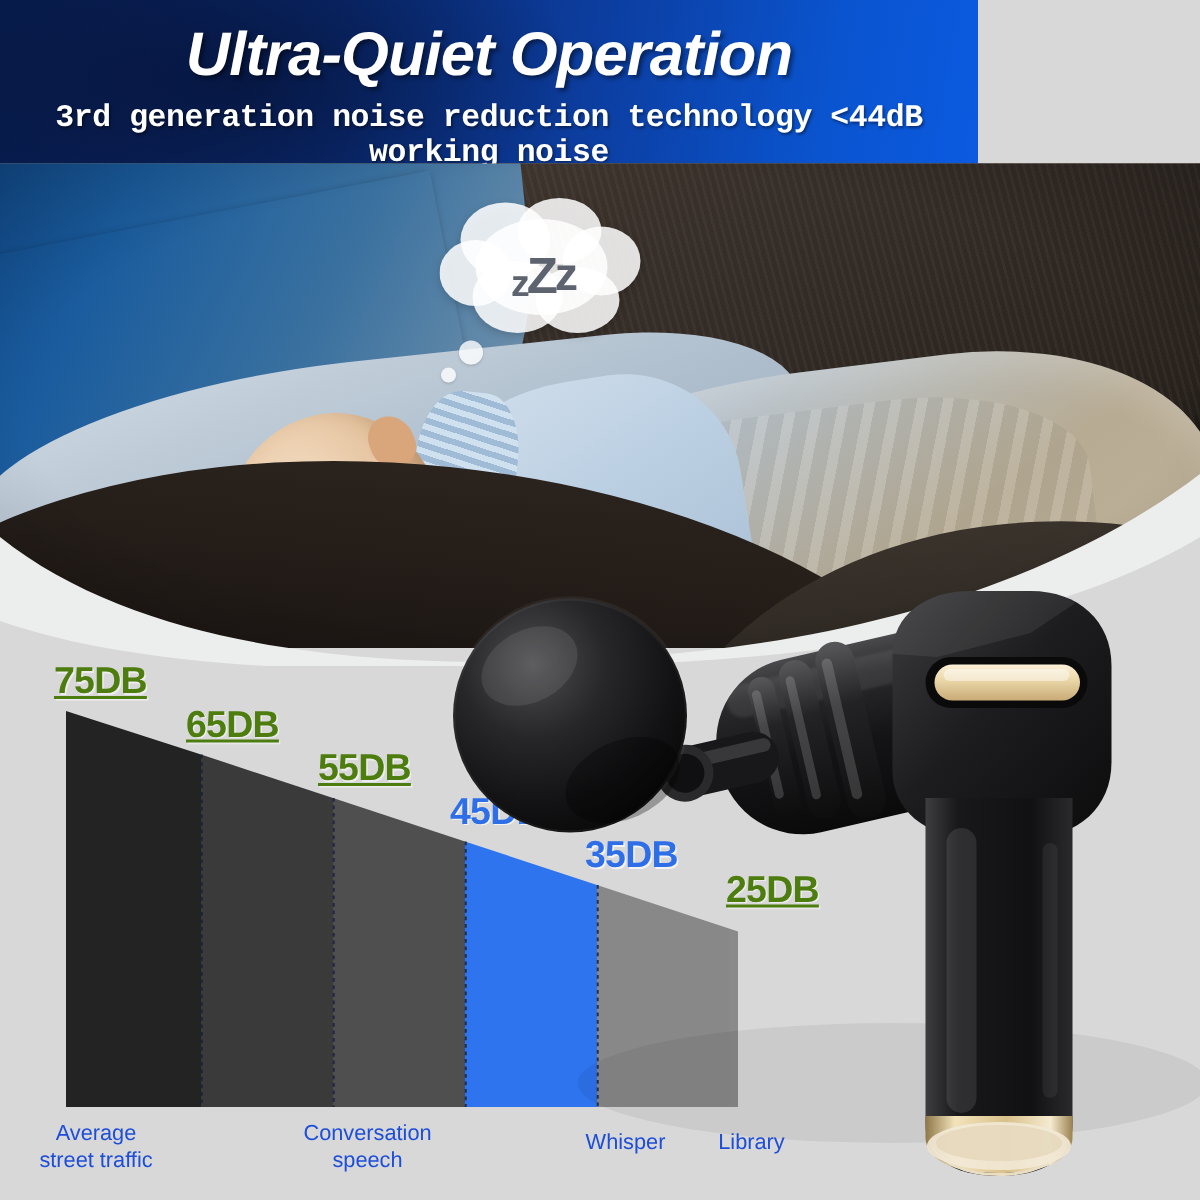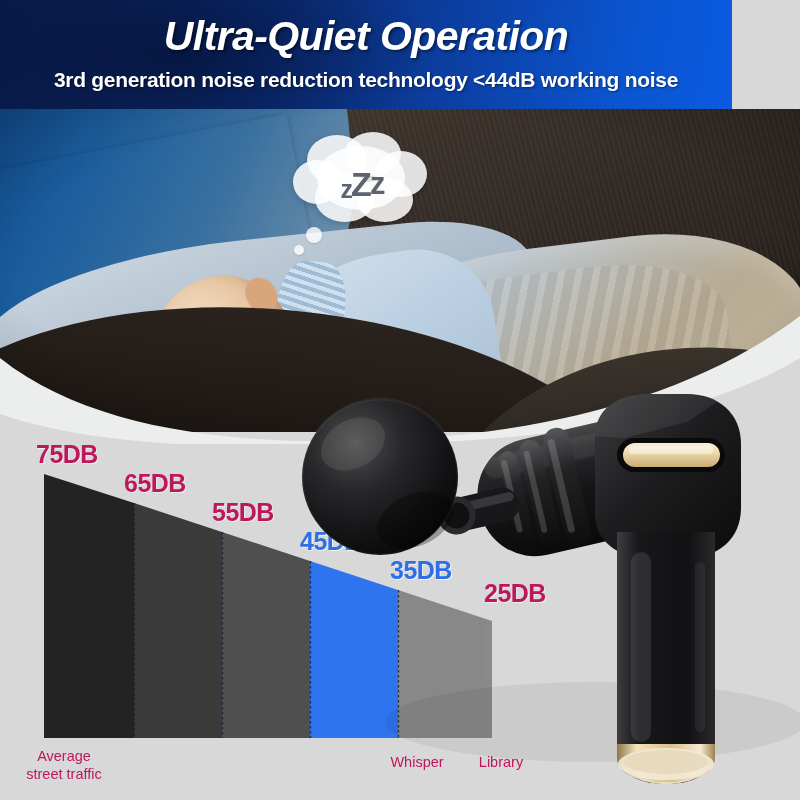--- a/index.html
+++ b/index.html
@@ -9,42 +9,42 @@
     font-family:"Liberation Sans", sans-serif;
     background:#d8d8d8; overflow:hidden;
   }
   #page {
     position:relative; width:800px; height:800px; overflow:hidden;
     background:#d8d8d8;
   }
 
   
   #header {
-    position:absolute; left:0; top:0; width:732px; height:109px;
+    position:absolute; left:0; top:0; width:652px; height:109px;
     background:linear-gradient(100deg,#071c4d 0%, #0a2159 14%, #0b2d78 38%,
                 #0c3fa3 62%, #0a54cf 84%, #0b5ae0 100%);
     overflow:hidden;
   }
   #header:after{
     content:""; position:absolute; left:-10%; top:-60%;
     width:70%; height:220%;
     background:radial-gradient(ellipse at 50% 50%, rgba(2,10,36,.55), rgba(2,10,36,0) 70%);
     pointer-events:none;
   }
   #title {
     position:absolute; left:0; right:0; top:13px; text-align:center;
     color:#ffffff; font-size:41px; font-weight:bold; font-style:italic;
     letter-spacing:-.6px;
     text-shadow:2px 2px 3px rgba(0,0,0,.45);
     font-stretch:condensed; z-index:2;
   }
   #subtitle {
     position:absolute; left:0; right:0; top:68px; text-align:center;
     color:#ffffff; font-size:21px; font-weight:bold; letter-spacing:-.3px;
-    text-shadow:1px 1px 2px rgba(0,0,0,.45); z-index:2;
+    text-shadow:1px 1px 2px rgba(0,0,0,.45); z-index:2;font-family:Liberation Mono, monospace;
   }
 
   
   #photo {
     position:absolute; left:0; top:109px; width:800px; height:330px;
     overflow:hidden;
     background:
       radial-gradient(ellipse 230px 170px at 225px 175px, #e3c9a8 0%, #cbae8c 38%, rgba(160,130,100,0) 72%),
       linear-gradient(180deg,#3b3228 0%, #241d17 100%);
   }
@@ -209,24 +209,24 @@
   #chart-area{
     position:absolute; left:0; top:432px; width:800px; height:368px;
     background:#d8d8d8;
   }
   #chart-svg{ position:absolute; left:0; top:0; }
   .db-label{
     position:absolute; font-size:25px; font-weight:bold;
     font-family:"Liberation Sans", sans-serif;
     white-space:nowrap; letter-spacing:-.5px;
   }
-  .db-dark{ color:#be185d; text-shadow:1px 1px 0 rgba(255,255,255,.55); }
+  .db-dark{ color:#4d7c0f; text-shadow:1px 1px 0 rgba(255,255,255,.55);text-decoration:underline; }
   .db-blue{ color:#2e6fe8; text-shadow:1px 1px 0 rgba(255,255,255,.7); }
   .cat-label{
-    position:absolute; text-align:center; font-size:14.5px; color:#be185d;
+    position:absolute; text-align:center; font-size:14.5px; color:#1d4ed8;
     line-height:1.22; font-family:"Liberation Sans", sans-serif;
     white-space:pre-line;
   }
 
   
   #gun{
     position:absolute; left:295px; top:392px; width:505px; height:408px;
     z-index:8; pointer-events:none;
   }
 </style>
@@ -310,20 +310,22 @@
 
     <div class="db-label db-dark" style="left:36px;  top:8px;">75DB</div>
     <div class="db-label db-dark" style="left:124px; top:37px;text-align:right;">65DB</div>
     <div class="db-label db-dark" style="left:212px; top:66px;">55DB</div>
     <div class="db-label db-blue" style="left:300px; top:95px;">45DB</div>
     <div class="db-label db-blue" style="left:390px; top:124px;">35DB</div>
     <div class="db-label db-dark" style="left:484px; top:147px;">25DB</div>
 
     <div class="cat-label" style="left:4px;   top:316px; width:120px;">Average
 street traffic</div>
+    <div class="cat-label" style="left:178px; top:316px; width:134px;">Conversation
+speech</div>
     <div class="cat-label" style="left:372px; top:322px; width:90px;">Whisper</div>
     <div class="cat-label" style="left:456px; top:322px; width:90px;">Library</div>
   </div>
 
   <svg id="gun" viewBox="0 0 505 408">
     <defs>
       <linearGradient id="barrel" x1="0" y1="0" x2="0" y2="1">
         <stop offset="0%" stop-color="#4a4a4d"></stop>
         <stop offset="18%" stop-color="#2a2a2c"></stop>
         <stop offset="55%" stop-color="#141416"></stop>

